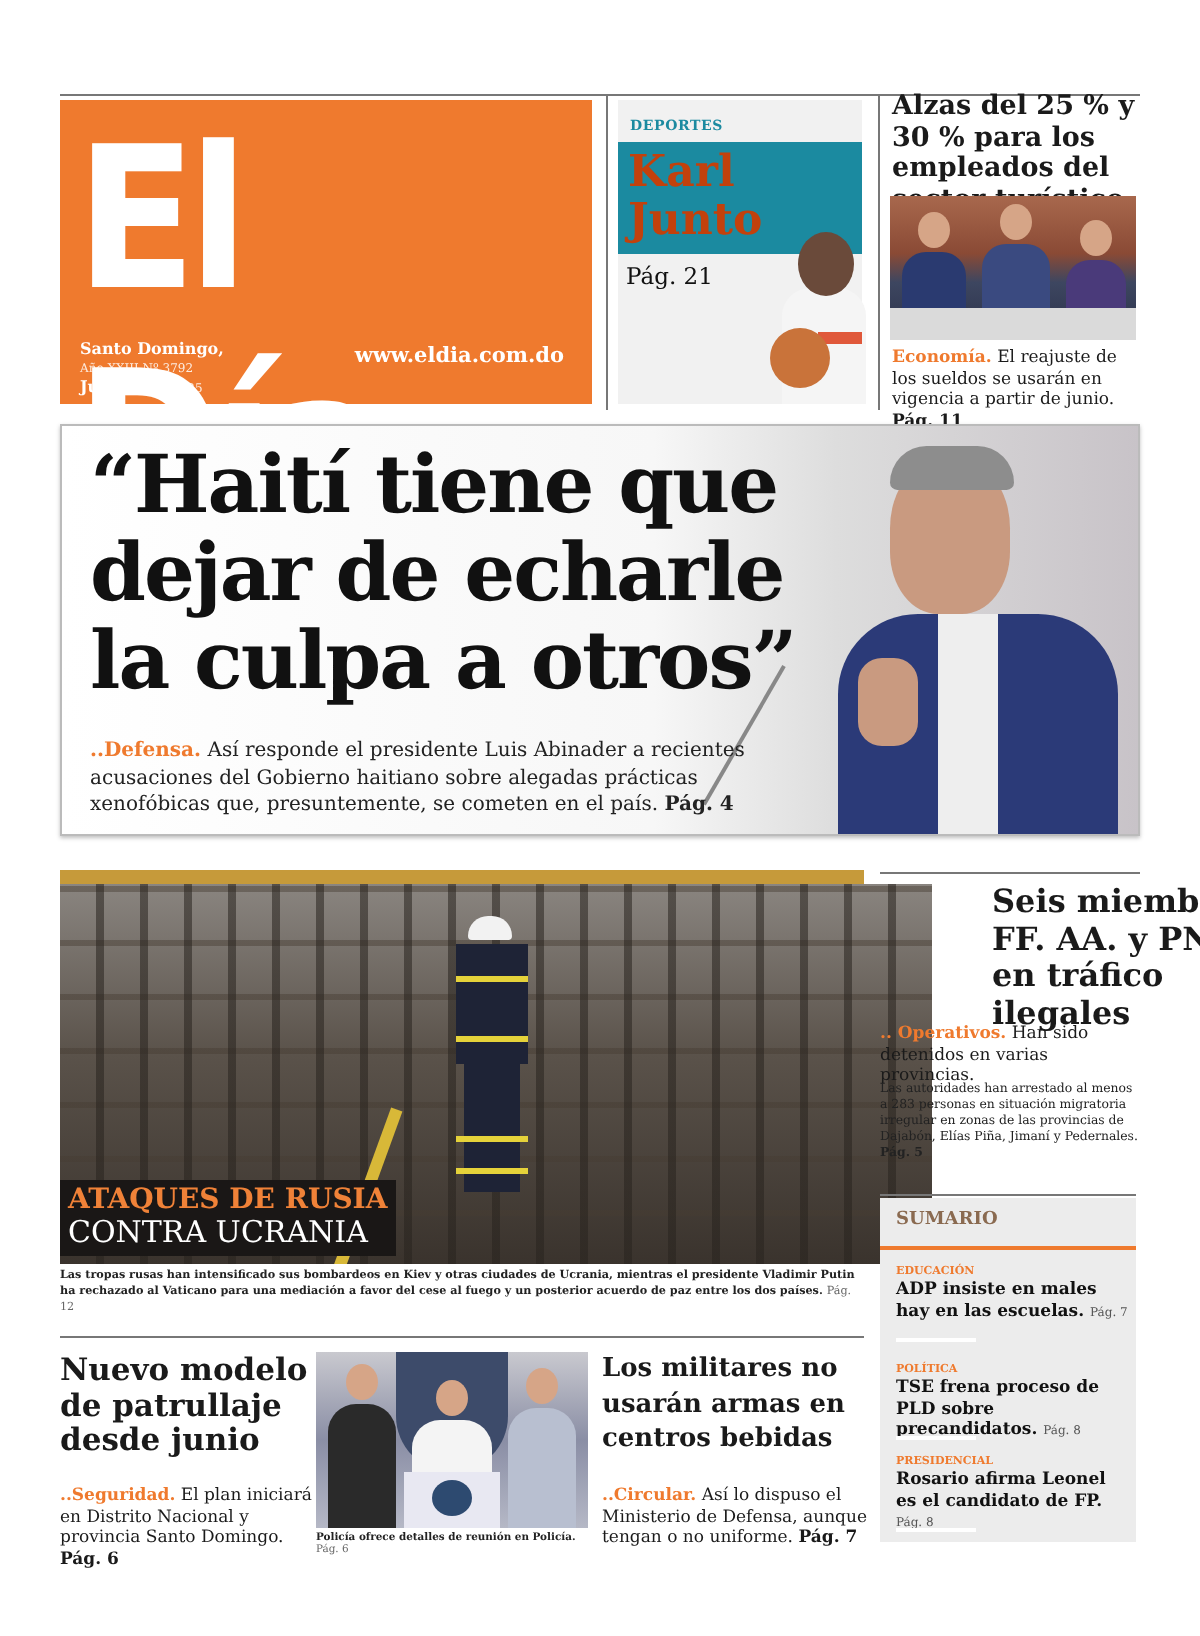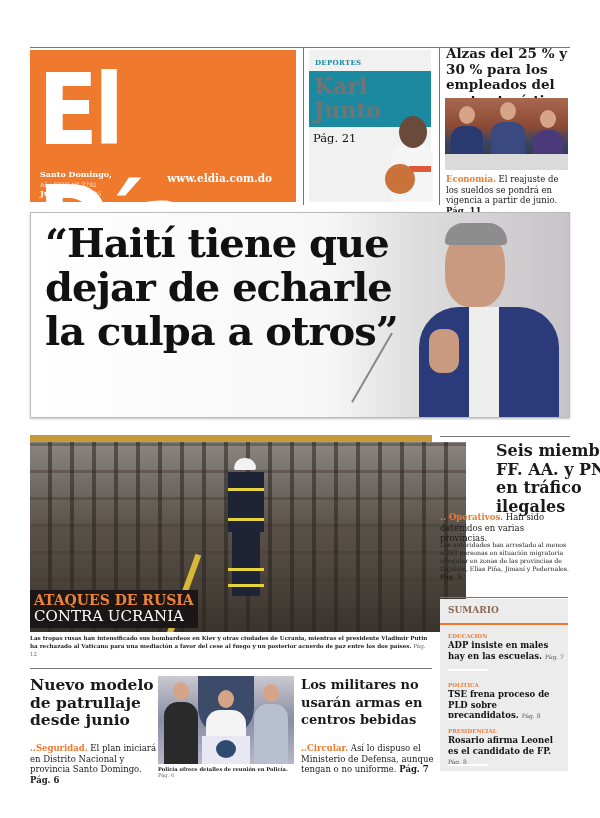--- a/index.html
+++ b/index.html
@@ -8,27 +8,27 @@
 
   .abs { position: absolute; }
   .rule { position: absolute; background: #777; }
 
   
   .masthead { left: 30px; top: 50px; width: 266px; height: 152px; background: #ef7a2e; }
   .logo { position: absolute; left: 8px; top: 4px; color: #fff; font-family: "DejaVu Sans", sans-serif; font-weight: bold; font-size: 88px; letter-spacing: -4px; line-height: 100px; transform: scaleY(1.12); transform-origin: top left; }
   .mh-meta { position: absolute; left: 10px; top: 120px; color: #fff; font-size: 7px; line-height: 9px; }
   .mh-meta b { font-weight: bold; font-size: 8px; }
   .mh-meta .light { opacity: 0.85; font-size: 6px; }
-  .mh-url { position: absolute; right: 24px; top: 122px; color: #fff; font-weight: bold; font-size: 10.5px; }
+  .mh-url { position: absolute; right: 14px; top: 122px; color: #fff; font-weight: bold; font-size: 10.5px; }
 
   
   .dep { left: 309px; top: 50px; width: 122px; height: 152px; background: #f1f1f1; }
   .dep-tag { position: absolute; left: 6px; top: 8px; color: #1b8aa0; font-size: 7px; font-weight: bold; letter-spacing: 0.3px; }
   .dep-band { position: absolute; left: 0; top: 21px; width: 122px; height: 56px; background: #1b8aa0; }
-  .dep-title { position: absolute; left: 5px; top: 24px; color: #737373; font-weight: bold; font-size: 22px; line-height: 24px; }
+  .dep-title { position: absolute; left: 5px; top: 24px; color: #c2410c; font-weight: bold; font-size: 22px; line-height: 24px; }
   .dep-text { position: absolute; left: 4px; top: 81px; font-weight: bold; font-size: 11.5px; line-height: 14px; color: #111; width: 76px; }
   .dep-page { font-weight: normal; }
   .player { position: absolute; left: 82px; top: 66px; width: 40px; height: 86px; }
   .player .head { position: absolute; left: 8px; top: 0; width: 28px; height: 32px; border-radius: 50%; background: #6a4a3a; }
   .player .body { position: absolute; left: 0; top: 28px; width: 42px; height: 58px; background: #f5f5f5; border-radius: 14px 14px 0 0; }
   .player .ball { position: absolute; left: -6px; top: 48px; width: 30px; height: 30px; border-radius: 50%; background: #c9733a; }
   .player .stripe { position: absolute; left: 18px; top: 50px; width: 22px; height: 6px; background: #e0583a; }
 
   
   .tur-title { left: 446px; top: 46px; width: 128px; font-weight: bold; font-size: 13.5px; line-height: 15.5px; }
@@ -140,33 +140,38 @@
   <div class="person" style="left:46px;width:34px;height:48px;background:#3a4a80;">
       <div class="h"></div>
     </div>
   <div class="person" style="left:88px;width:30px;height:40px;background:#4a3a7a;">
       <div class="h"></div>
     </div>
   <div class="table"></div>
 </div>
 <div class="abs tur-text">
   <span class="kicker">Economía.</span>
-  <span>El reajuste de los sueldos se pondrá en vigencia a partir de junio.</span>
+  <span>El reajuste de los sueldos se usarán en vigencia a partir de junio.</span>
   <span class="pg">Pág. 11</span>
 </div>
 
 <div class="abs lead">
   <div class="lead-title">“Haití tiene que dejar de echarle la culpa a otros”</div>
   <div class="mic"></div>
   <div class="abinader">
     <div class="suit"></div>
       <div class="shirt"></div>
       <div class="face"></div>
       <div class="hair"></div>
       <div class="hand"></div>
+  </div>
+  <div class="lead-text">
+    <span class="kicker">..Defensa.</span>
+    <span>Así responde el presidente Luis Abinader a recientes acusaciones del Gobierno haitiano sobre alegadas prácticas xenofóbicas que, presuntemente, se cometen en el país.</span>
+    <span class="pg">Pág. 4</span>
   </div>
 </div>
 
 <div class="abs war-bar"></div>
 <div class="abs war-photo">
   <div class="hose"></div>
   <div class="fireman">
     <div class="torso"></div>
       <div class="legs"></div>
       <div class="helmet"></div>

